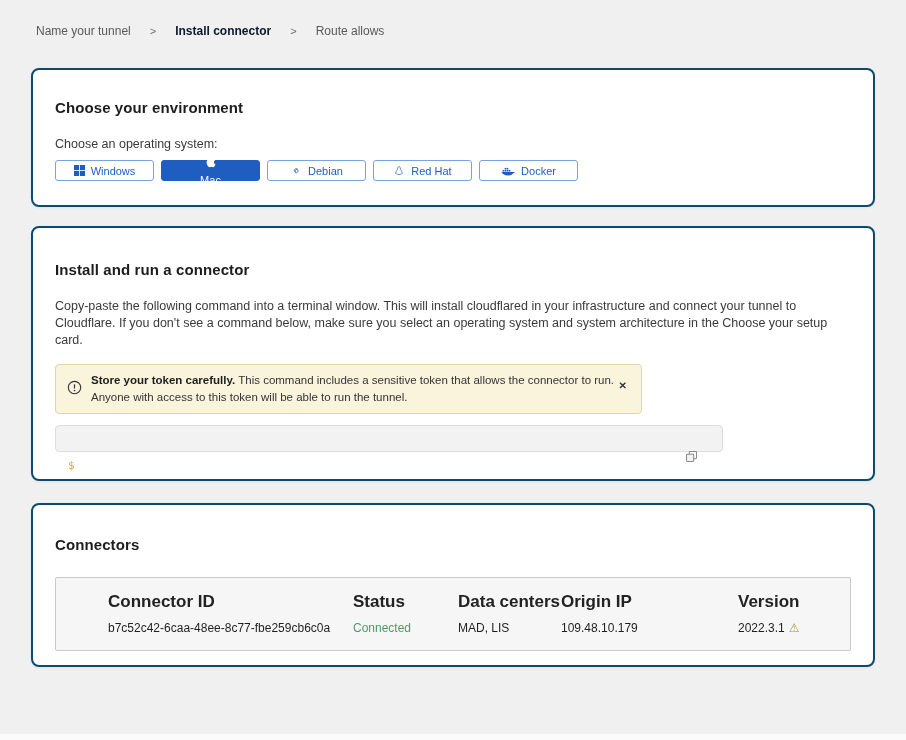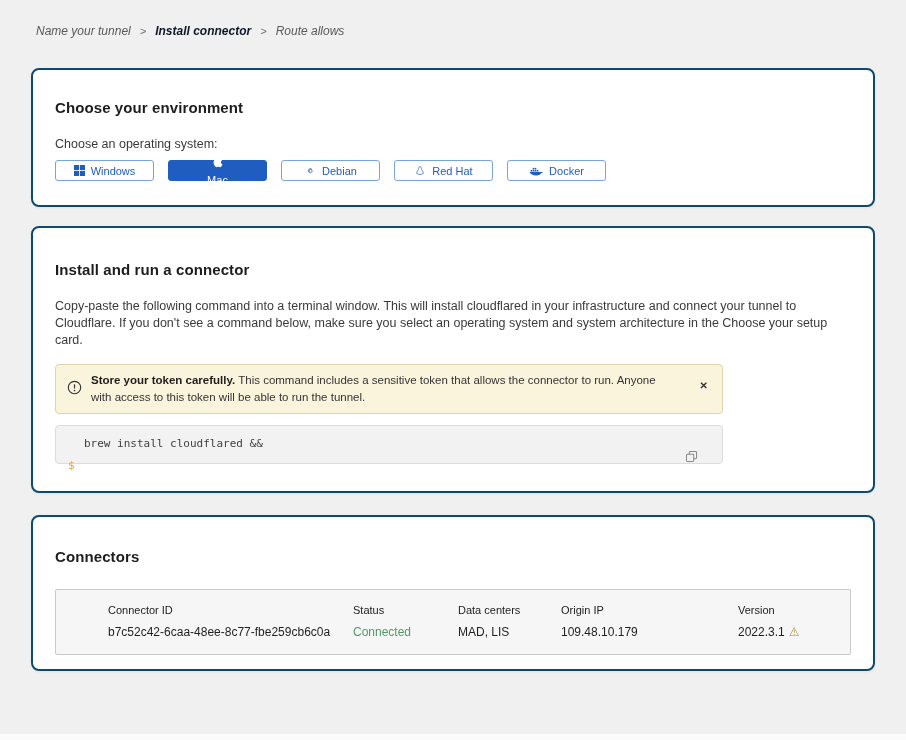--- a/index.html
+++ b/index.html
@@ -12,54 +12,54 @@
   body{
     width:906px;height:740px;overflow:hidden;
     background:var(--page-bg);
     font-family:"Liberation Sans",sans-serif;
     color:#202020;
   }
   
   .breadcrumb{
     margin:24px 0 0 36px;
     font-size:12px;color:#595959;
-    display:flex;align-items:center;gap:9px;font-style:italic;
+    display:flex;align-items:center;gap:19px;
   }
   .crumb{cursor:default;}
   .crumb.active{font-weight:bold;color:#0f172a;}
   .crumb-sep{color:#6e6e6e;font-size:11px;}
   
   .content{margin:0 31px;}
   .card{
     background:#ffffff;
     border:2px solid #0c4a6e;
     border-radius:8px;
     box-shadow:0 1px 3px rgba(0,0,0,0.06);
   }
   .card h2{
     margin:0;font-size:15px;font-weight:bold;color:#1d1d1d;
     letter-spacing:.1px;
   }
   .card-env{margin-top:30px;padding:29px 22px 24px;}
   .os-label{margin-top:21px;font-size:12.5px;color:#3a3a3a;}
-  .os-row{margin-top:9px;display:flex;gap:14px;}
+  .os-row{margin-top:9px;display:flex;gap:7px;}
   .os-btn{
     width:99px;height:21px;
     display:flex;align-items:center;justify-content:center;gap:6px;
     background:#fff;border:1px solid #7aa2dd;border-radius:3px;
     color:var(--accent);font-size:11px;font-family:"Liberation Sans",sans-serif;
     cursor:pointer;padding:0;
   }
   .os-btn.selected{background:var(--accent);border-color:var(--accent);color:#fff;flex-direction:column;}
   .os-btn .ic{display:flex;align-items:center;}
   
   .card-install{margin-top:19px;padding:33px 22px 27px;}
   .desc{margin:20px 0 0;width:800px;font-size:12.5px;line-height:17px;color:#3a3a3a;}
   .banner{
-    margin-top:15px;width:668px;
+    margin-top:15px;width:587px;
     background:#fbf4dd;border:1px solid #ded4ad;border-radius:4px;
     padding:7px 12px 7px 11px;
     display:flex;align-items:flex-start;position:relative;
   }
   .banner .alert-ic{margin-top:8px;flex:0 0 auto;}
   .banner-text{margin-left:9px;width:588px;font-size:11.5px;line-height:17px;color:#333;}
   .banner-text b{color:#1d1d1d;}
   .banner-close{
     position:absolute;right:14px;top:16px;
     background:none;border:none;padding:0;cursor:pointer;
@@ -84,21 +84,21 @@
   }
   
   .card-connectors{margin-top:22px;padding:31px 22px 14px;}
   .ctable{
     margin-top:24px;
     background:#f6f6f6;border:1px solid #c9c9c9;border-radius:2px;
     padding:14px 0 15px;
   }
   .trow{display:flex;align-items:baseline;}
   .trow + .trow{margin-top:9px;}
-  .th{font-size:11px;font-weight:normal;color:#222;}
+  .th{font-size:17px;font-weight:bold;color:#222;}
   .td{font-size:12px;color:#1f1f1f;}
   .c1{margin-left:52px;width:245px;}
   .c2{width:105px;}
   .c3{width:103px;}
   .c4{width:177px;}
   .c5{flex:1;}
   .status-connected{color:var(--green);}
   .ver-warn{color:#a3922f;font-size:12px;margin-left:4px;}
   .bottom-strip{position:absolute;left:0;bottom:0;width:906px;height:6px;background:#fbfbfb;}
 </style>
@@ -194,21 +194,20 @@
           </svg>
       </span>
       <div class="banner-text">
         <b>Store your token carefully.</b><span> This command includes a sensitive token that allows the connector to run. Anyone with access to this token will be able to run the tunnel.</span>
       </div>
       <button class="banner-close">✕</button>
     </div>
 
     <div class="codeblock">
       <span class="prompt">$</span>
-      <div>brew install cloudflared &amp;&amp;</div>
       <button class="copy-btn">
         <svg viewBox="0 0 14 14" width="13" height="13">
             <rect x="4.6" y="1.6" width="7.8" height="7.8" rx="1" fill="none" stroke="#8a8a8a" stroke-width="1.1"></rect>
             <rect x="1.6" y="4.6" width="7.8" height="7.8" rx="1" fill="#f2f2f2" stroke="#8a8a8a" stroke-width="1.1"></rect>
           </svg>
       </button>
     </div>
   </section>
 
   <section class="card card-connectors">

